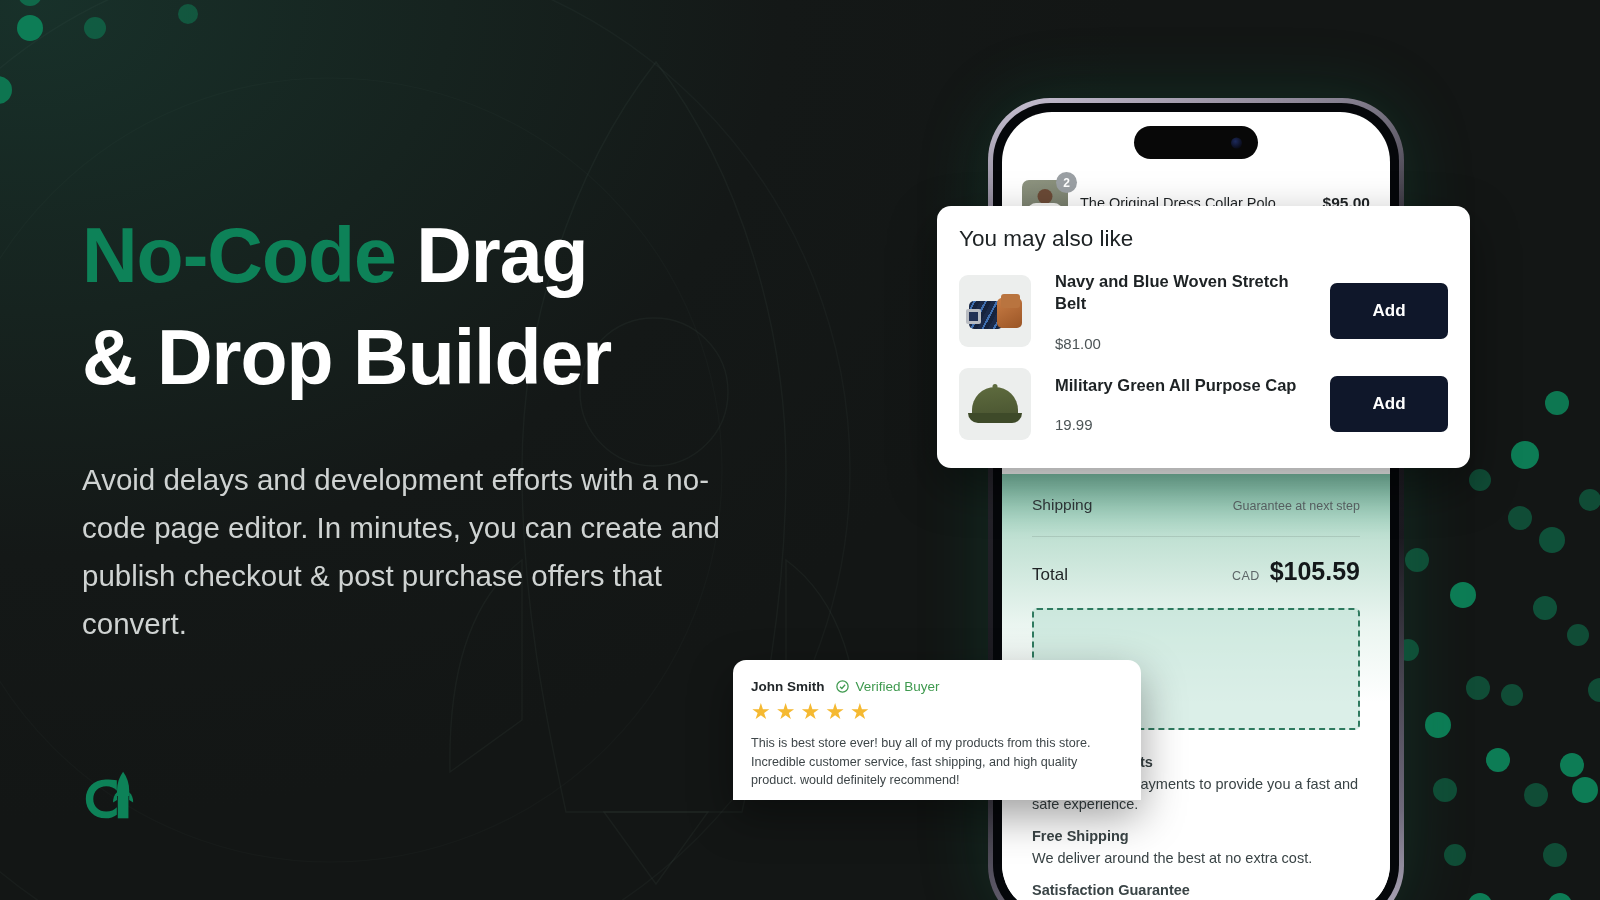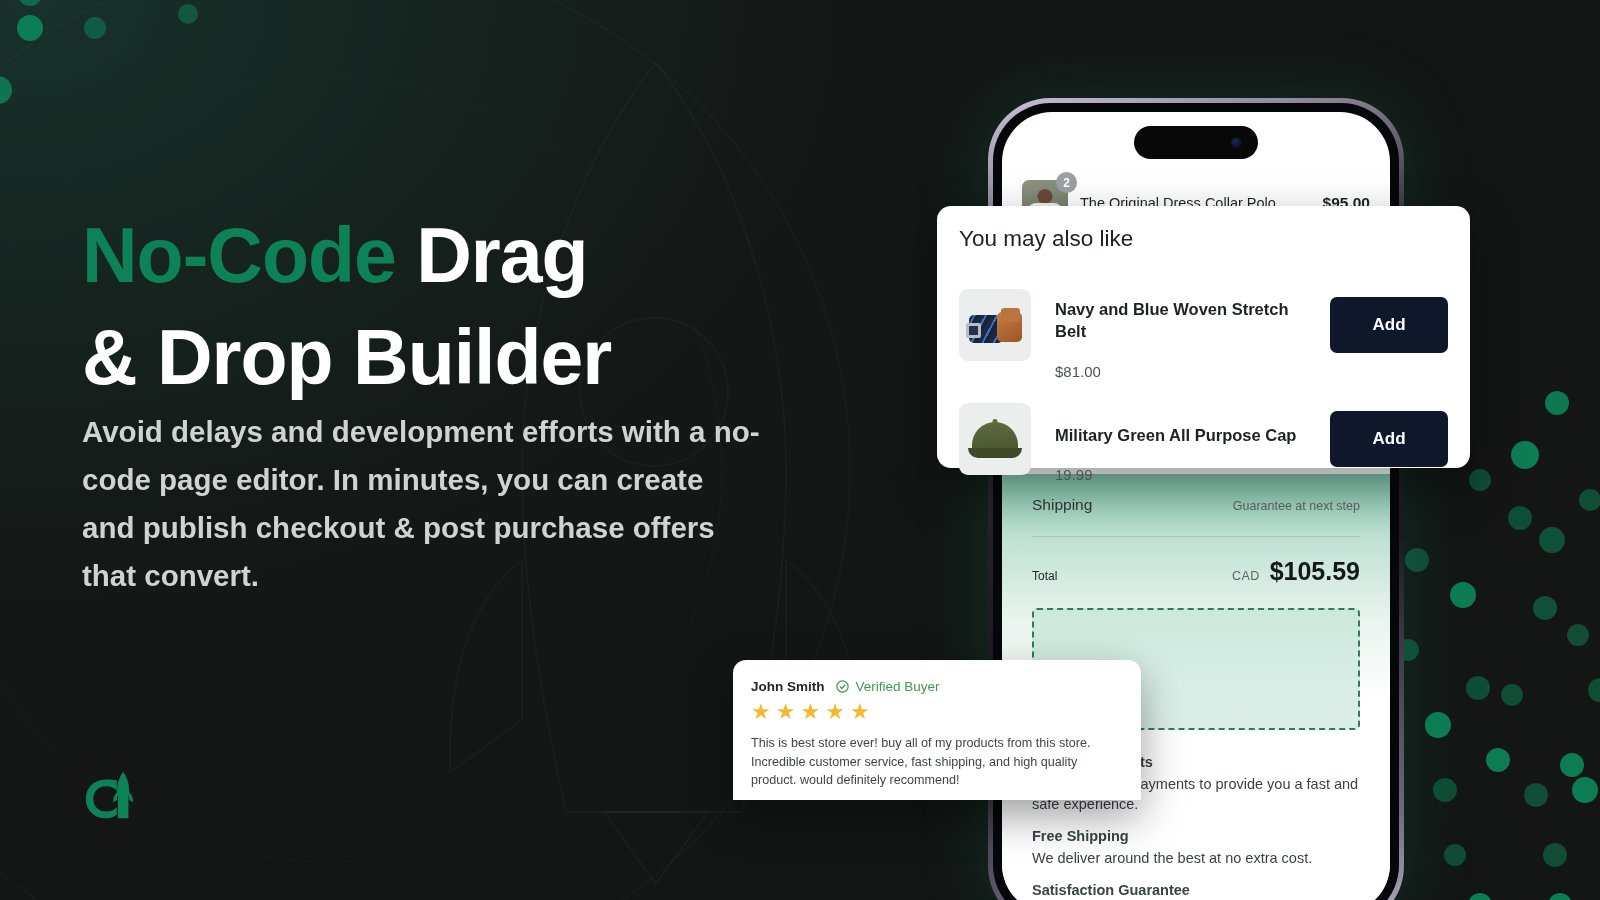--- a/index.html
+++ b/index.html
@@ -36,24 +36,25 @@
   }
   .headline {
     font-size:77px;
     line-height:1.32;
     font-weight:bold;
     color:#ffffff;
     letter-spacing:-1px;
   }
   .headline .accent { color:#0d8258; }
   .subcopy {
+    margin-top:48px;
     font-size:29.5px;
     line-height:1.62;
     color:#cfd3d2;
-    font-weight:700;
+    font-weight:400;
     width:680px;
   }
 
   
   .logo { position:absolute; left:80px; top:766px; width:62px; height:62px; }
 
   
   .phone {
     position:absolute;
     left:988px; top:98px;
@@ -122,21 +123,21 @@
   
   .summary {
     position:absolute; left:0; right:0; top:362px; bottom:0;
     background:linear-gradient(180deg,#7fc5ab 0%,#bfe0d2 14%,#eaf5f0 34%,#ffffff 52%,#ffffff 100%);
     padding:22px 30px 0 30px;
   }
   .sum-row { display:flex; justify-content:space-between; align-items:baseline; }
   .sum-label { font-size:15.5px; color:#30383a; }
   .sum-note { font-size:12.5px; color:#5d6668; }
   .sum-divider { height:1px; background:rgba(0,0,0,.1); margin:22px 0 20px 0; }
-  .total-label { font-size:12px; color:#1f2325;text-align:center; }
+  .total-label { font-size:17px; color:#1f2325;text-align:center; }
   .total-right { display:flex; align-items:baseline; gap:10px; }
   .cur { font-size:12.5px; color:#5d6668; letter-spacing:.4px; }
   .total-amt { font-size:25px; font-weight:bold; color:#14181a; }
 
   .dropzone {
     margin-top:22px;
     height:122px;
     border:2px dashed #2f7a5f;
     border-radius:5px;
     background:rgba(175,219,203,.45);
@@ -195,21 +196,21 @@
     position:absolute; left:50%; transform:translateX(-50%);
     top:45px; width:54px; height:10px;
     border-radius:0 0 26px 26px;
     background:#3e4a29;
   }
   .cap-btn {
     position:absolute; left:50%; transform:translateX(-50%);
     top:16px; width:5px; height:5px; border-radius:50%; background:#5e6b3e;
   }
   .rec-info { flex:1; padding-left:24px; padding-right:10px; }
-  .rec-name { font-size:16.5px; font-weight:bold; color:#1d2224; line-height:1.35; max-width:260px;margin-top:28px; }
+  .rec-name { font-size:16.5px; font-weight:bold; color:#1d2224; line-height:1.35; max-width:260px; }
   .rec-price { font-size:15px; color:#4c5456; margin-top:20px; }
   .add-btn {
     width:118px; height:56px;
     background:#0f172a; color:#ffffff;
     border:none; border-radius:7px;
     font-size:17px; font-weight:bold;
     font-family:"Liberation Sans", sans-serif;
     cursor:pointer;
     flex:0 0 118px;
   }

